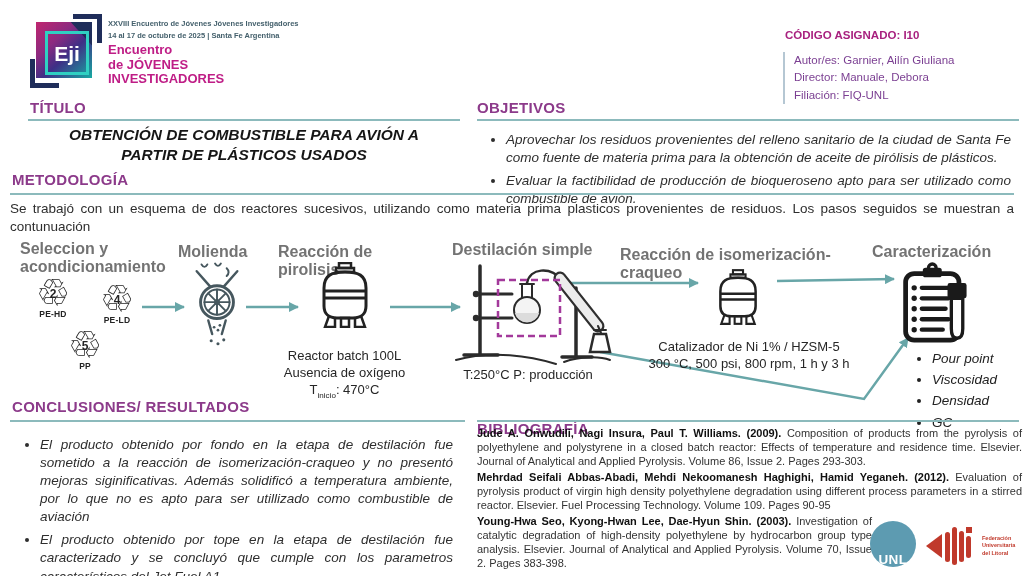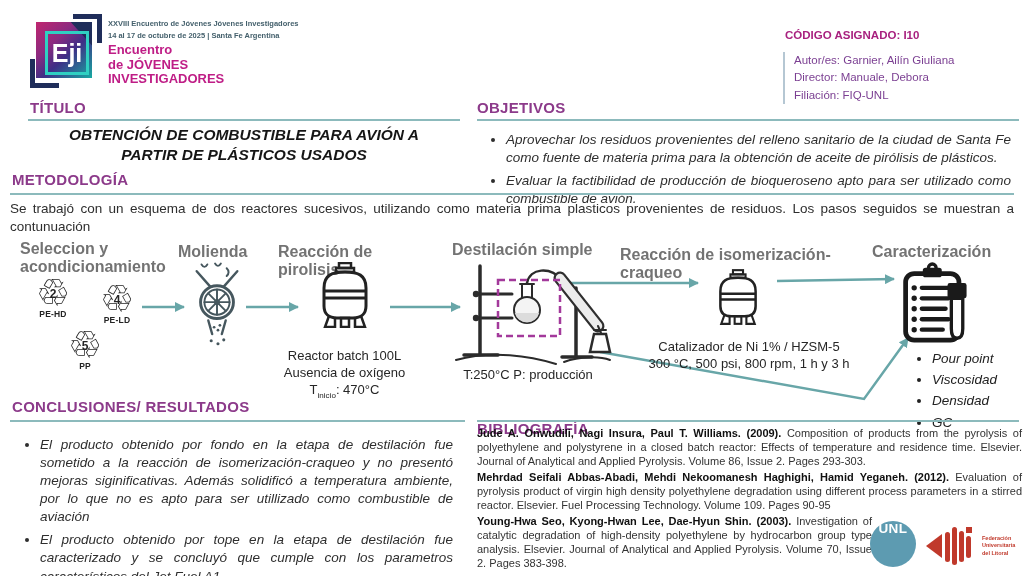--- a/index.html
+++ b/index.html
@@ -23,35 +23,35 @@
   
   .eji{width:72px;height:74px;}
   .eji .br-tr{position:absolute;top:0;right:0;width:24px;height:24px;border-top:5px solid #1f2d5a;border-right:5px solid #1f2d5a;}
   .eji .br-bl{position:absolute;bottom:0;left:0;width:24px;height:24px;border-bottom:5px solid #1f2d5a;border-left:5px solid #1f2d5a;}
   .eji .grad{position:absolute;left:6px;top:8px;width:56px;height:56px;
              background:linear-gradient(138deg,#c0266f 0%,#8b2a80 34%,#3e2f86 58%,#17aaa2 100%);}
   .eji .tri{position:absolute;left:6px;top:8px;width:56px;height:56px;
             background:#1f2d5a;clip-path:polygon(62% 0,100% 0,100% 42%);}
   .eji .frame{position:absolute;left:15px;top:17px;width:38px;height:38px;border:3px solid #2fd0c2;
               display:flex;align-items:center;justify-content:center;}
-  .eji .etxt{color:#fff;font-weight:bold;font-size:25px;line-height:1;}
+  .eji .etxt{color:#fff;font-weight:bold;font-size:21px;line-height:1;}
   
   .resym{width:54px;text-align:center;}
   .reglyph{font-family:"DejaVu Sans",sans-serif;font-size:38px;line-height:1;color:#242424;display:block;}
   .renum{position:absolute;left:0;top:13px;width:100%;text-align:center;font-size:12px;font-weight:bold;color:#242424;}
   .relabel{display:block;font-size:8.5px;font-weight:bold;color:#242424;margin-top:-3px;letter-spacing:.2px;}
   
   .ref{font-size:11px;color:#333;text-align:justify;line-height:1.27;margin:0 0 2px 0;}
   .ref b{color:#101010;}
   .ref-narrow{margin-right:150px;}
   
   .carlist{font-size:13.5px;color:#222;line-height:1.2;}
   .carlist li{margin-bottom:2px;}
   
-  .unl-circle{width:46px;height:46px;border-radius:50%;background:#5d9bb1;display:flex;align-items:flex-start;justify-content:center;
+  .unl-circle{width:46px;height:46px;border-radius:50%;background:#5d9bb1;display:flex;align-items:flex-end;justify-content:center;
               color:#fff;font-weight:bold;font-size:13.5px;letter-spacing:.5px;}
   .ful{display:flex;align-items:center;gap:4px;}
   .ful-text{font-size:5.5px;font-weight:bold;color:#c0392b;line-height:1.35;}
 </style>
 </head>
 <body>
 
 <div id="poster">
 
   <div class="abs eji" style="left:30px;top:14px;">

